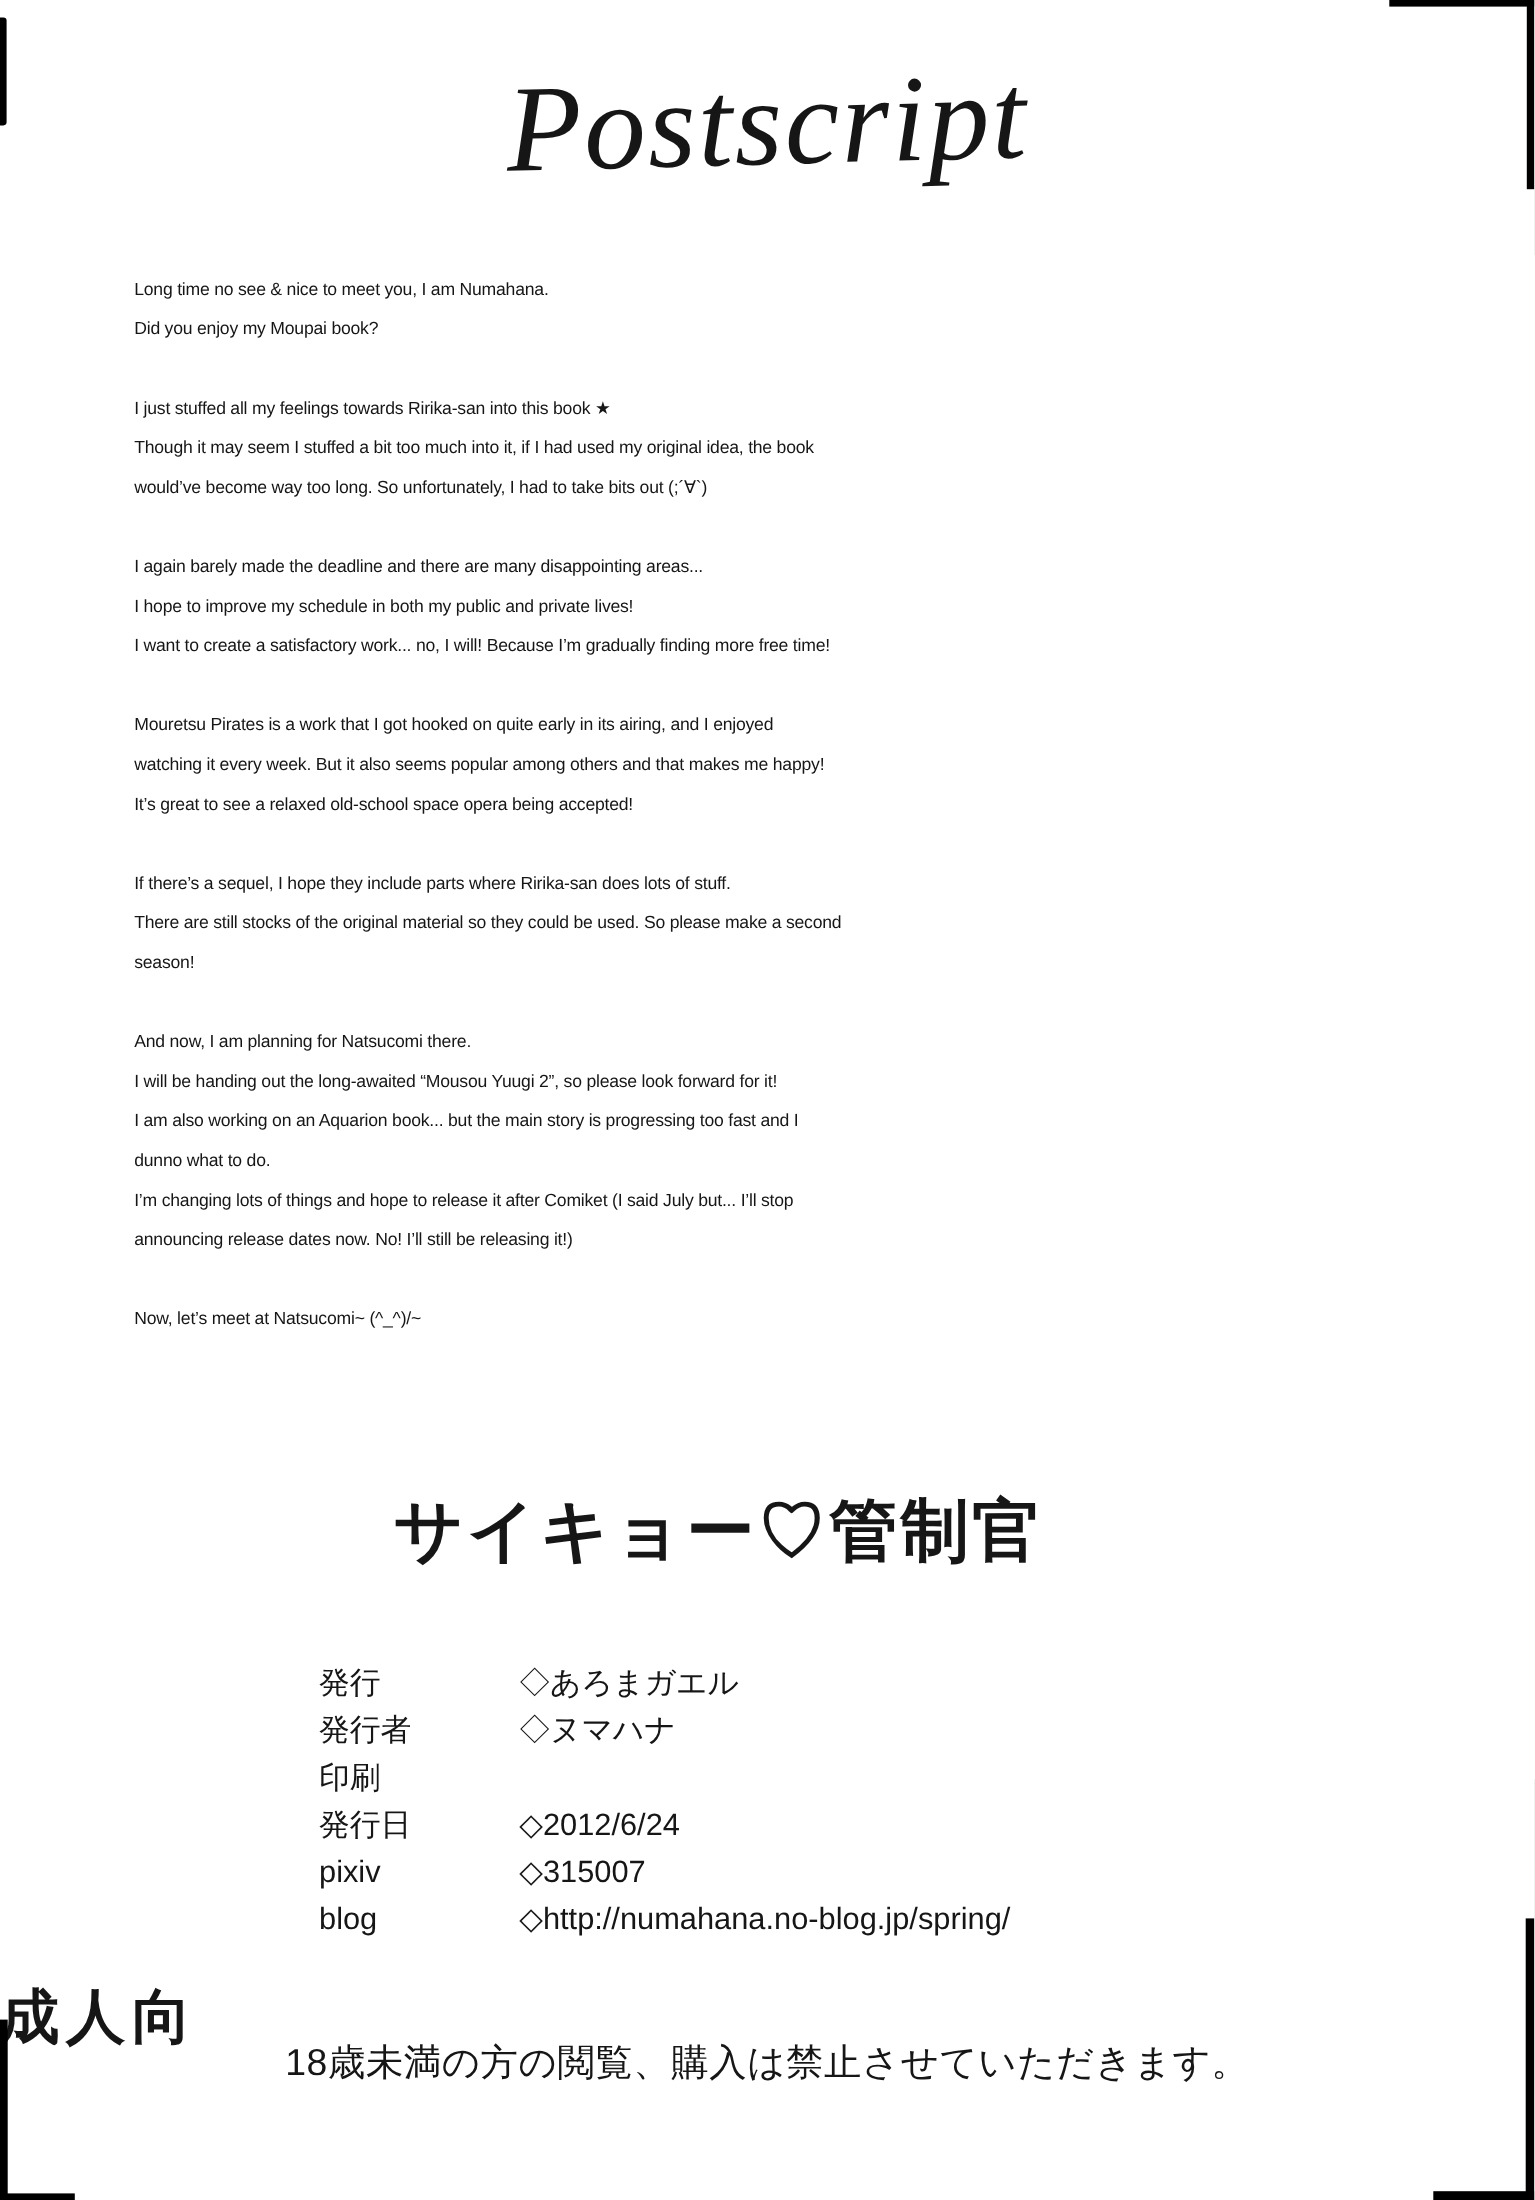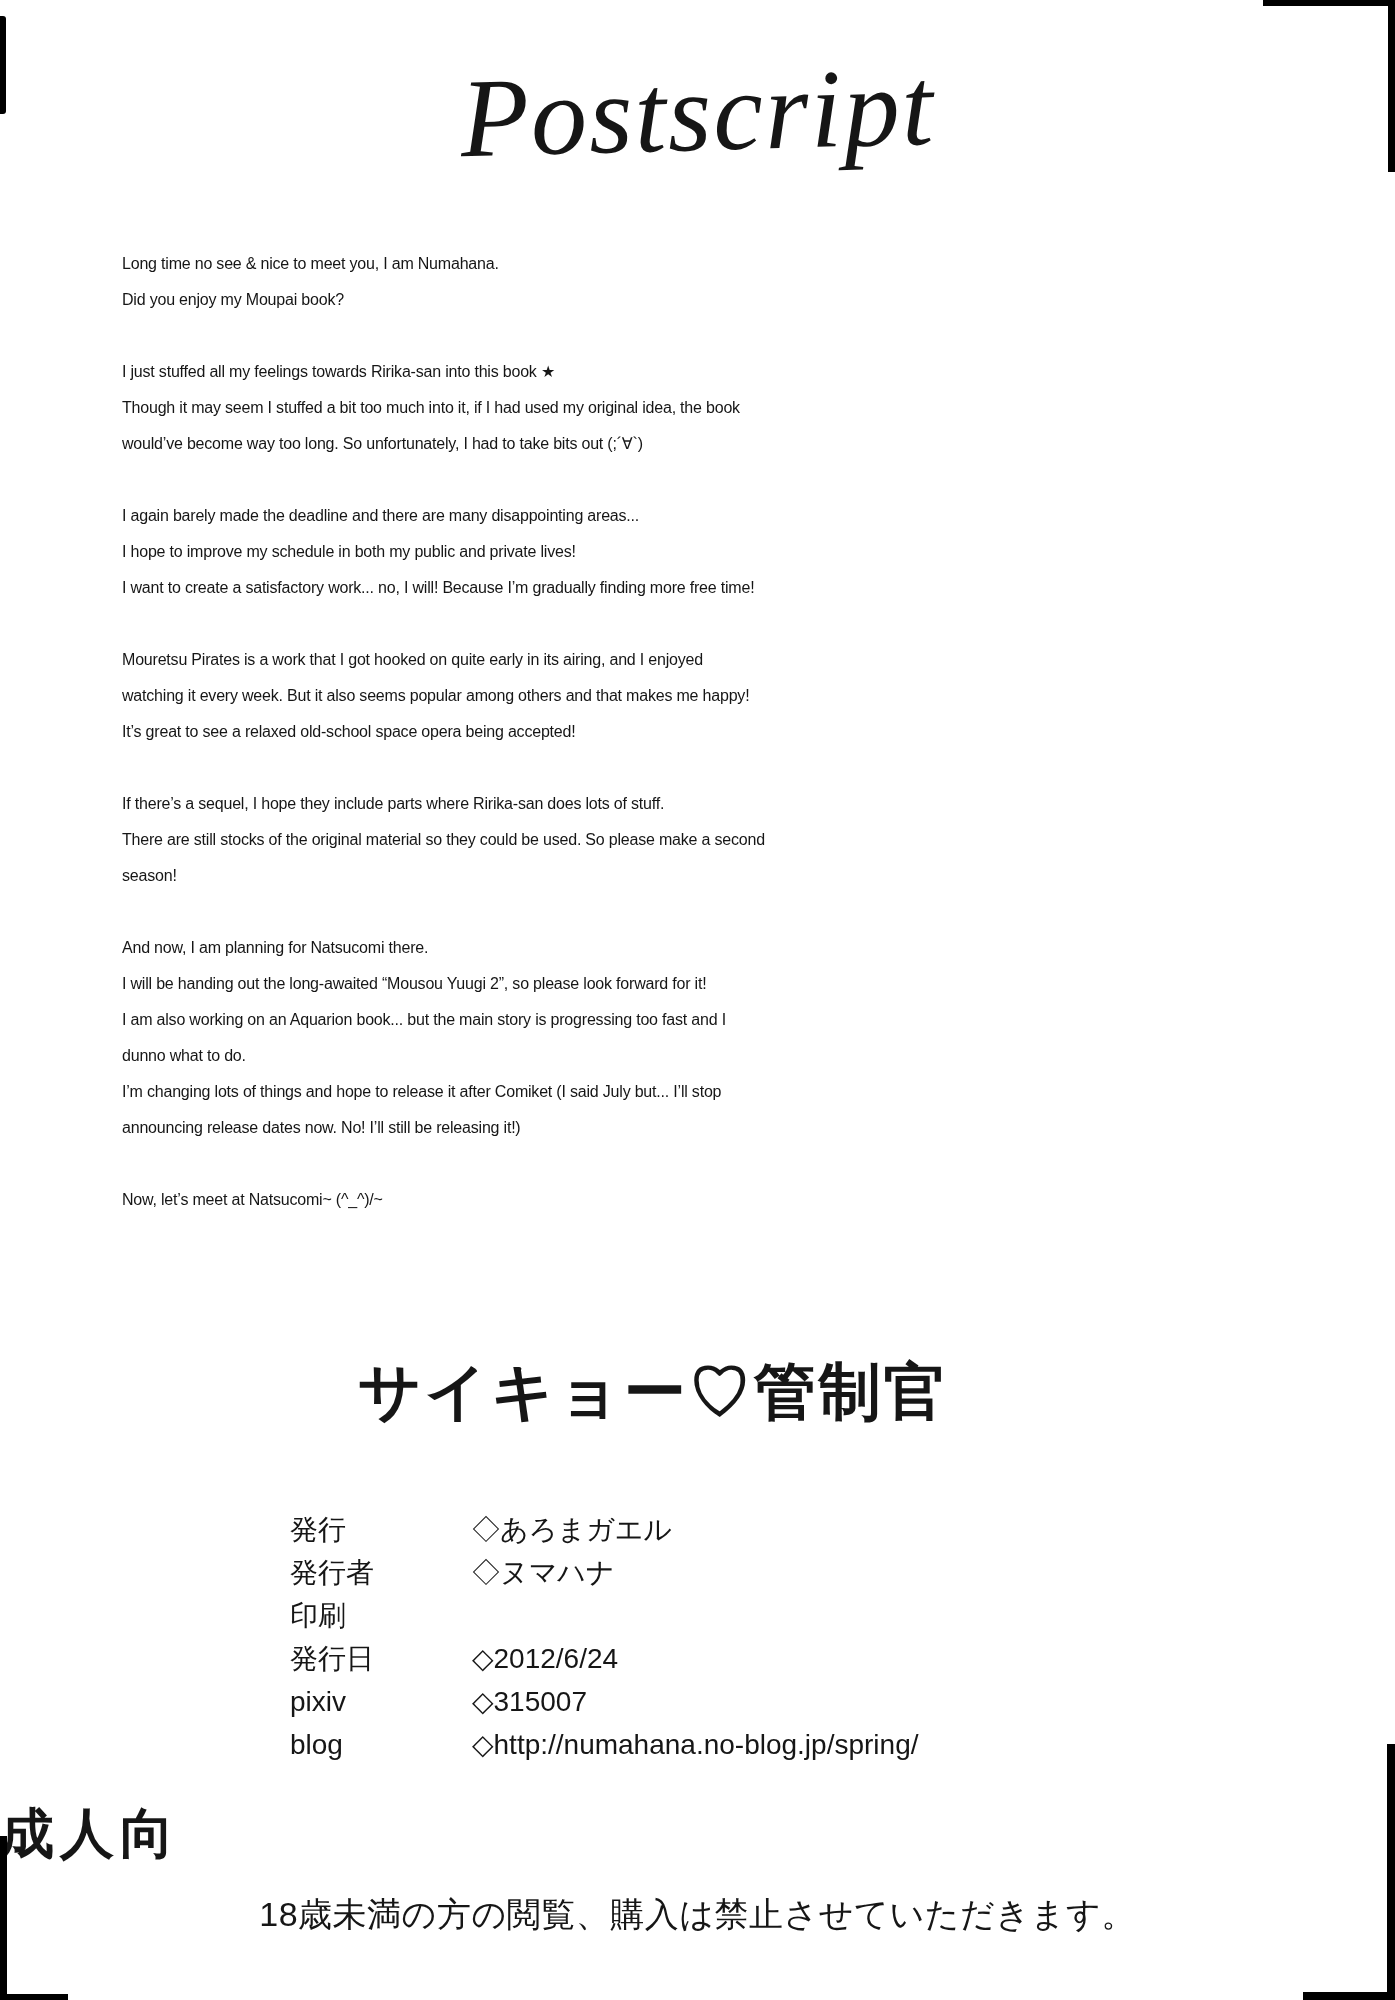--- a/index.html
+++ b/index.html
@@ -59,21 +59,21 @@
   
   .rating {
     position:absolute;
     top:1798px; left:0; right:0;
     font-size:54px;
     font-weight:bold;
     letter-spacing:6px;
   }
   .warning {
     position:absolute;
-    top:1892px; left:0; right:0;
+    top:1852px; left:0; right:0;
     text-align:center;
     font-size:34px;
     letter-spacing:0.5px;
     white-space:nowrap;
   }
   
   .artifact { position:absolute; background:#000; }
   .a-top-left     { left:0;      top:16px;    width:6px;   height:98px;  border-radius:0 3px 3px 0; }
   .a-top-edge     { left:1263px; top:0;       width:132px; height:6px; }
   .a-right-top    { left:1388px; top:0;       width:7px;   height:172px; }

